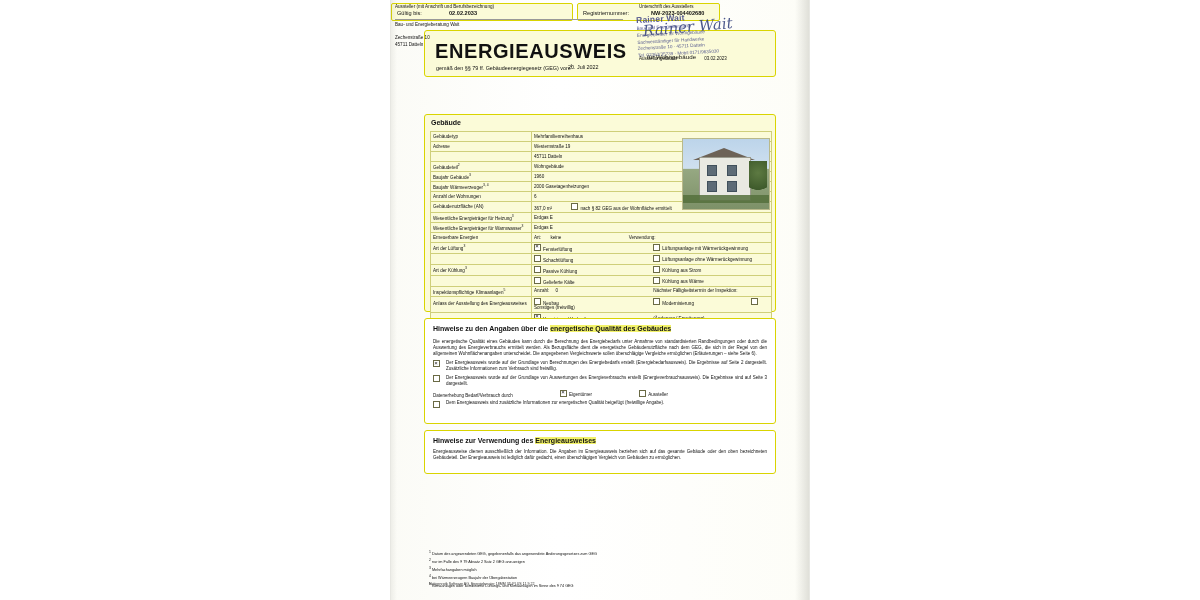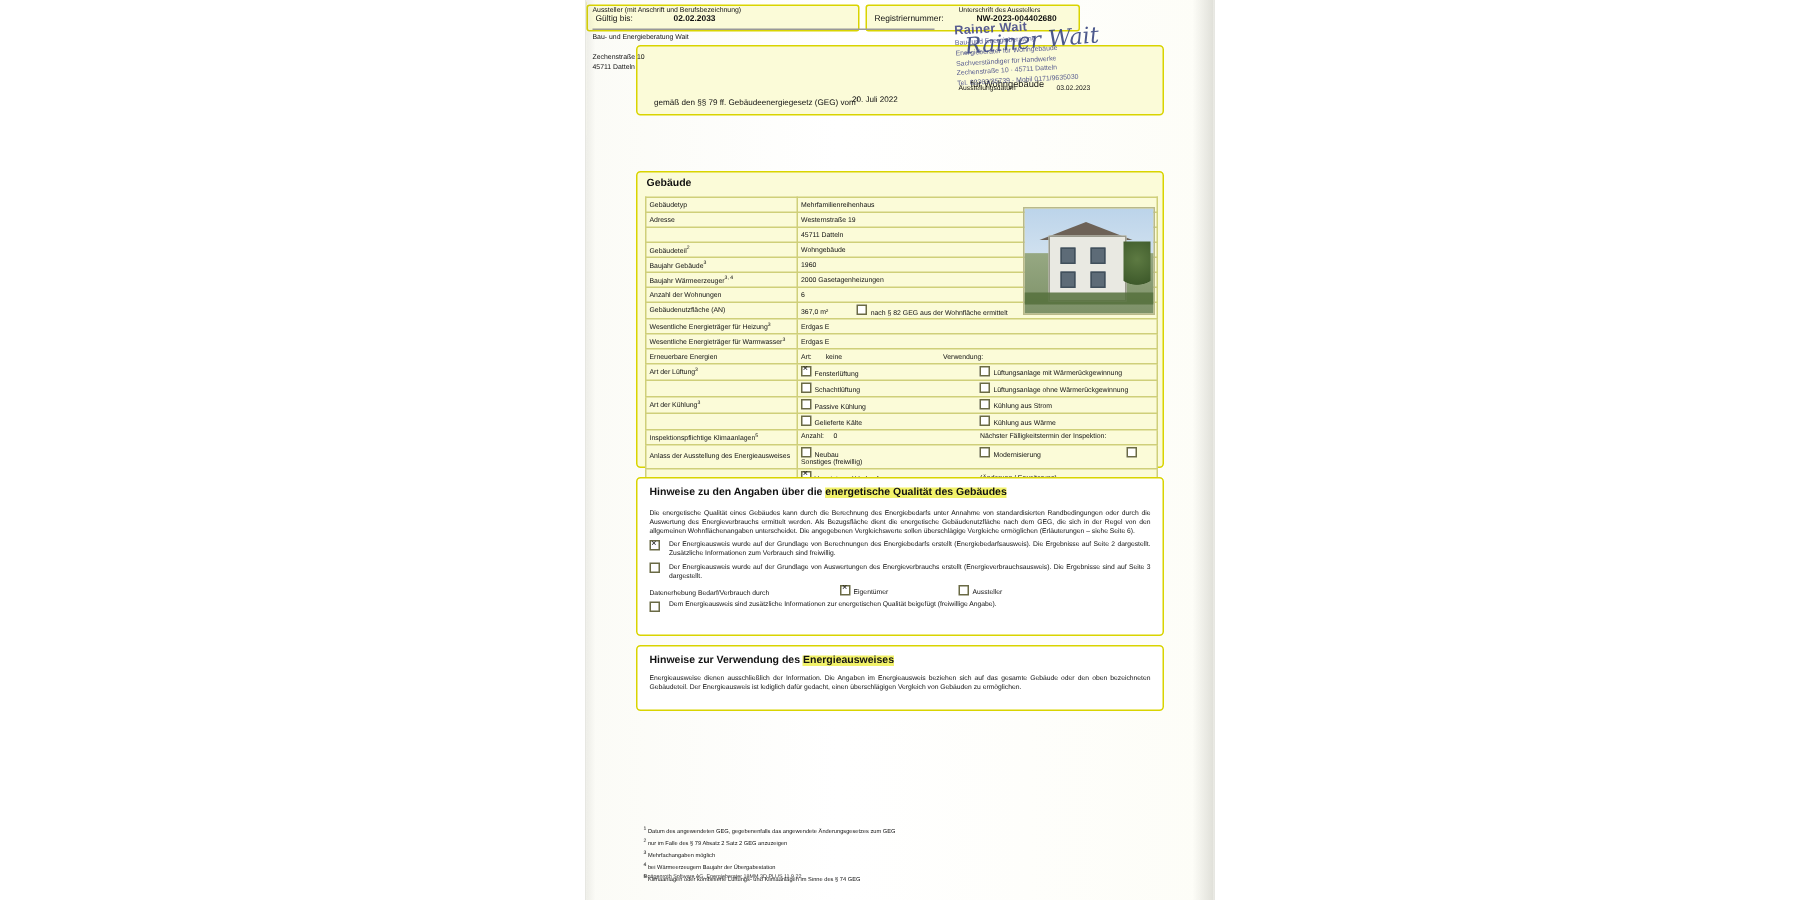--- a/index.html
+++ b/index.html
@@ -229,20 +229,21 @@
   }
 </style>
 </head>
 <body>
 
 <div class="stage">
   <div class="page">
     <div class="page-inner"></div>
 
     <div class="ybox" id="title-block">
+      <div class="title-main">ENERGIEAUSWEIS</div>
       <div class="title-sub">für Wohngebäude</div>
       <div class="title-legal">
         <span>gemäß den §§ 79 ff. Gebäudeenergiegesetz (GEG) vom</span><span class="sup">1</span>
       </div>
       <div class="title-date">20. Juli 2022</div>
     </div>
 
     <div id="validity-row">
       <div class="vbox" id="validity-box">
         <span class="vlabel">Gültig bis:</span>

